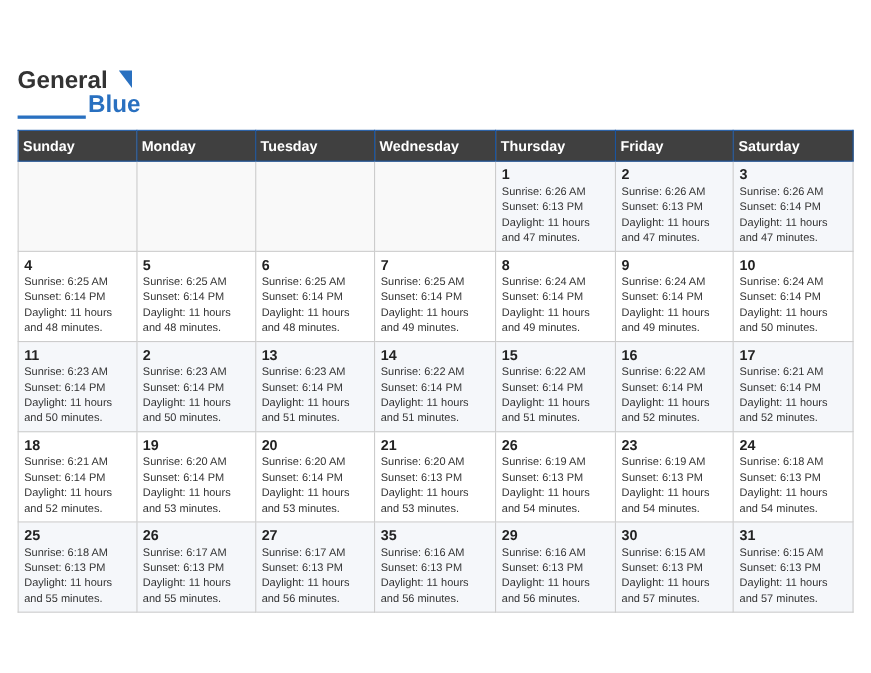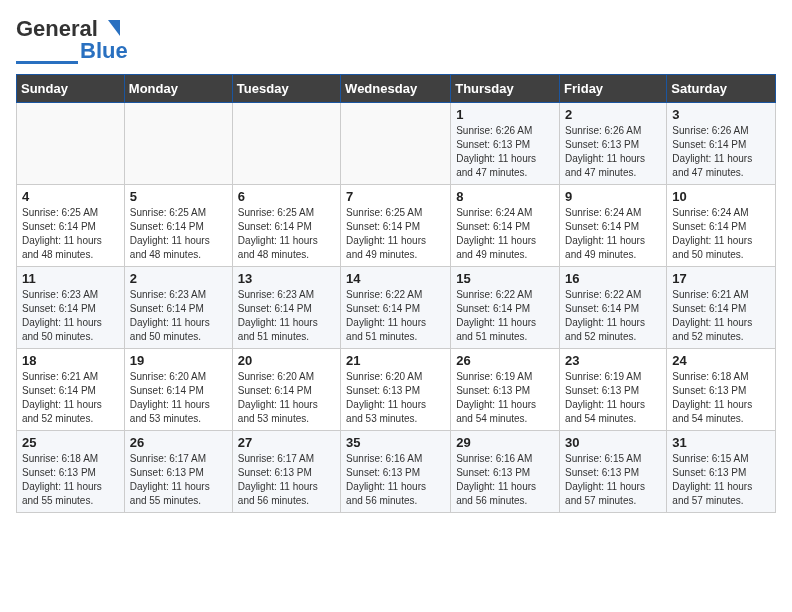--- a/index.html
+++ b/index.html
@@ -76,21 +76,21 @@
       display: flex;
       align-items: center;
       gap: 0px;
     }
   </style>
 </head>
 <body>
 
 <div class="header">
   <div class="logo-wrapper">
-    <div style="display:flex; flex-direction:column; align-items:flex-start;">
+    <div style="display:flex; flex-direction:column; align-items:flex-start;margin-top:44px;">
       <div style="display:flex; align-items:center;">
         <span style="font-size:22px; font-weight:bold; color:#333;">General</span>
         <svg width="22" height="22" viewBox="0 0 22 22" style="margin-left:2px;">
           <polygon points="8,2 20,2 20,18" fill="#2970c0"></polygon>
         </svg>
       </div>
       <div style="display:flex; align-items:flex-end; margin-top:-4px; margin-left:0;">
         <div style="width:62px; height:3px; background:#2970c0;"></div>
         <span style="font-size:22px; font-weight:bold; color:#2970c0; margin-left:2px;">Blue</span>
       </div>

